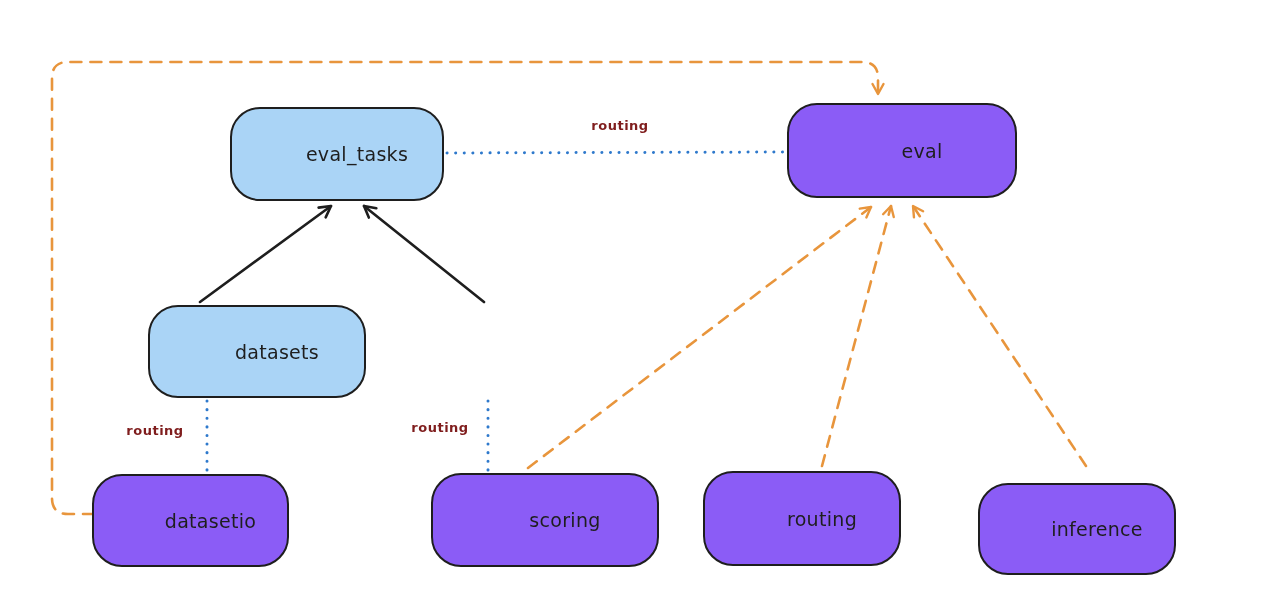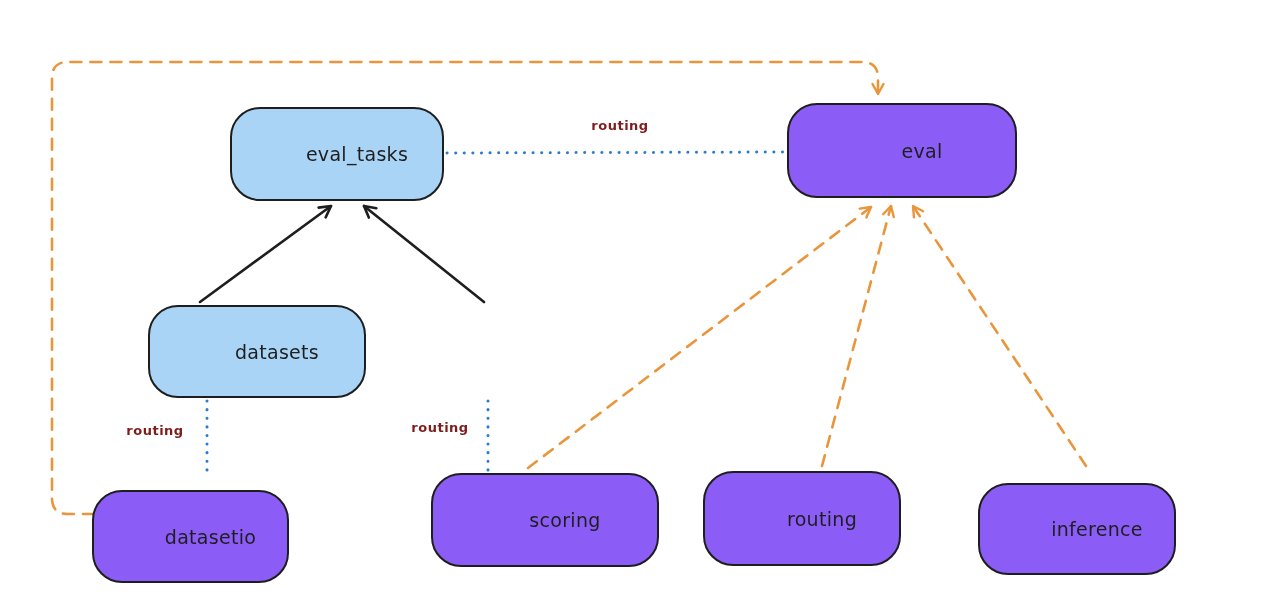--- a/index.html
+++ b/index.html
@@ -18,21 +18,21 @@
   .node.green{background:#8b5cf6;}
   .routing-label{
     position:absolute;color:#7f1d1d;font-size:13px;font-weight:600;
     letter-spacing:0.5px;text-align:center;width:90px;
   }
   
   #n-eval-tasks{left:230px;top:107px;width:214px;height:94px;}
   #n-eval{left:787px;top:103px;width:230px;height:95px;}
   #n-datasets{left:100px;top:305px;width:218px;height:93px;margin-left:48px;}
   #n-scoring-functions{left:382px;top:303px;width:226px;height:95px;}
-  #n-datasetio{left:92px;top:474px;width:197px;height:93px;margin-top:16px;}
+  #n-datasetio{left:92px;top:474px;width:197px;height:93px;}
   #n-scoring{left:387px;top:473px;width:228px;height:94px;margin-left:44px;}
   #n-agents{left:703px;top:471px;width:198px;height:95px;}
   #n-inference{left:978px;top:469px;width:198px;height:92px;margin-top:14px;}
   
   #rl-1{left:575px;top:118px;}
   #rl-2{left:110px;top:423px;}
   #rl-3{left:395px;top:420px;}
 </style>
 </head>
 <body>

